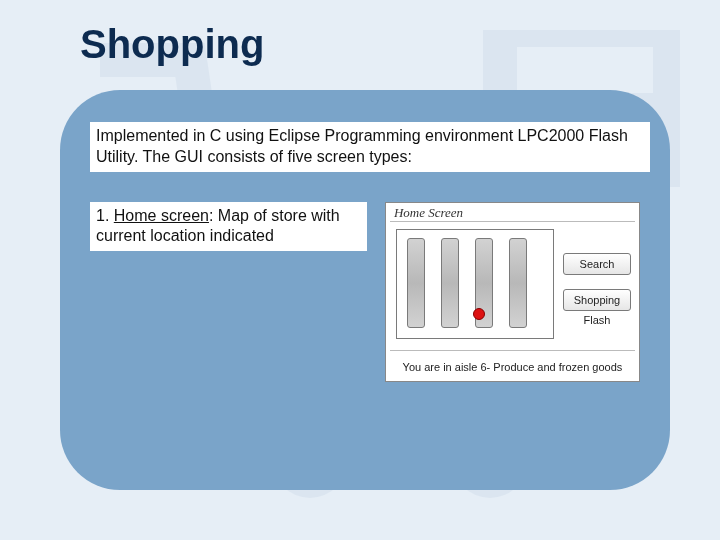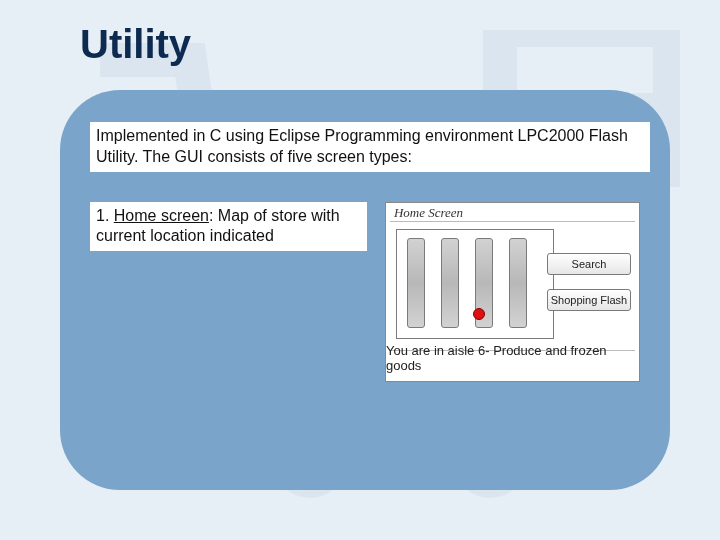--- a/index.html
+++ b/index.html
@@ -105,58 +105,58 @@
     width: 12px; height: 12px;
     border-radius: 50%;
     background: #d11;
     border: 1px solid #800;
     left: 76px;
     top: 78px;
   }
   .side-btn {
     position: absolute;
     right: 8px;
-    width: 84px;
+    width: 68px;
     height: 22px;
     border: 1px solid #7a7a7a;
     border-radius: 3px;
     background: linear-gradient(180deg,#fff,#e6e6e6);
     font-size: 11px;
     color: #222;
     text-align: center;
     line-height: 20px;
   }
   .btn-search { top: 50px; }
   .btn-list   { top: 86px; }
   .mock-hr2 {
     position: absolute;
     bottom: 30px; left: 4px; right: 4px;
     height: 1px; background: #bbb;
   }
   .status-text {
     position: absolute;
     bottom: 8px;
     left: 0; right: 0;
-    text-align: left;
-    font-size: 13px;
+    text-align: center;
+    font-size: 11px;
     color: #222;
   }
 </style>
 </head>
 <body>
 
 <svg class="cart-bg" viewBox="0 0 620 490">
   <path d="M40 30 L130 30 L170 300 L540 300 L600 80 L155 80" fill="none" stroke="#c9d7e6" stroke-width="34" stroke-linejoin="miter" stroke-linecap="butt"></path>
   <rect x="440" y="0" width="170" height="140" fill="none" stroke="#c9d7e6" stroke-width="34"></rect>
   <rect x="180" y="320" width="340" height="28" fill="#c9d7e6"></rect>
   <circle cx="250" cy="430" r="38" fill="#c9d7e6"></circle>
   <circle cx="430" cy="430" r="38" fill="#c9d7e6"></circle>
 </svg>
 
-<div class="title">Utility</div>
+<div class="title">Shopping</div>
 
 <div class="bubble">
   <div class="intro">Implemented in C using Eclipse  Programming environment LPC2000 Flash Utility. The GUI consists of five screen types:</div>
 
   <div class="point-wrap">
     <div class="point-text">
       <span>1. </span><span class="u">Home screen</span><span>: Map of store with current location indicated</span>
     </div>
 
     <div class="mock">

